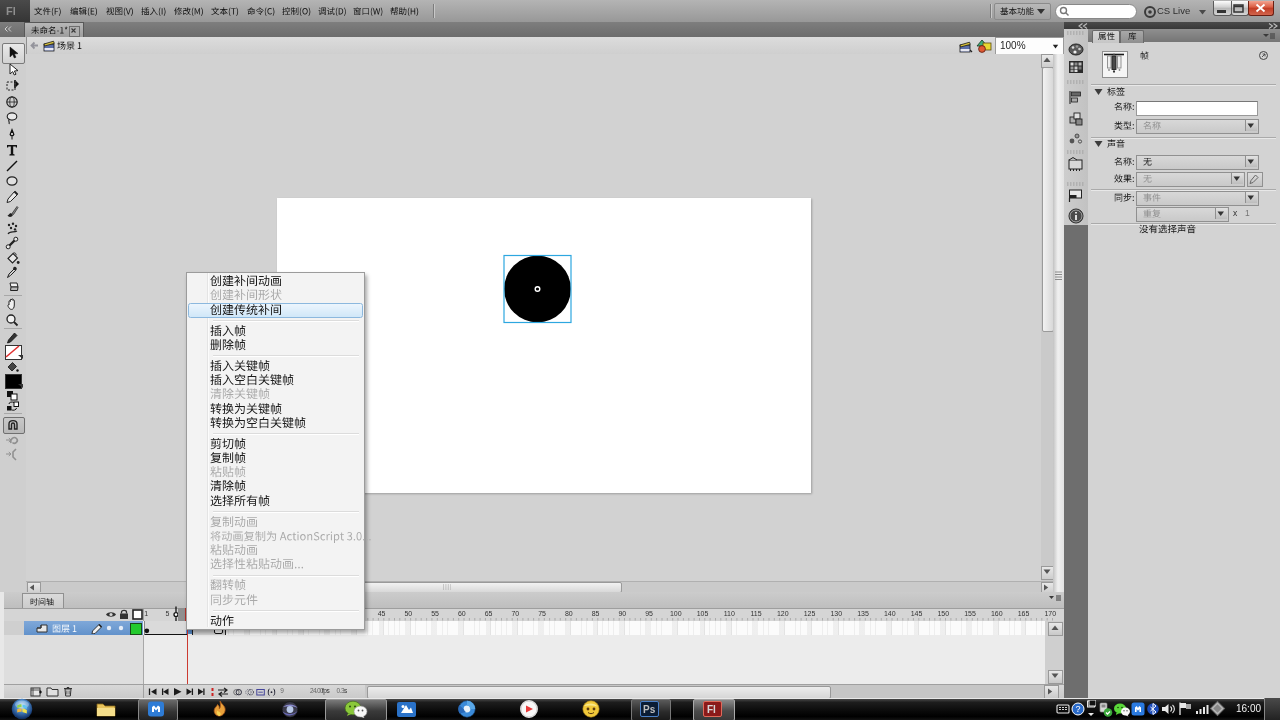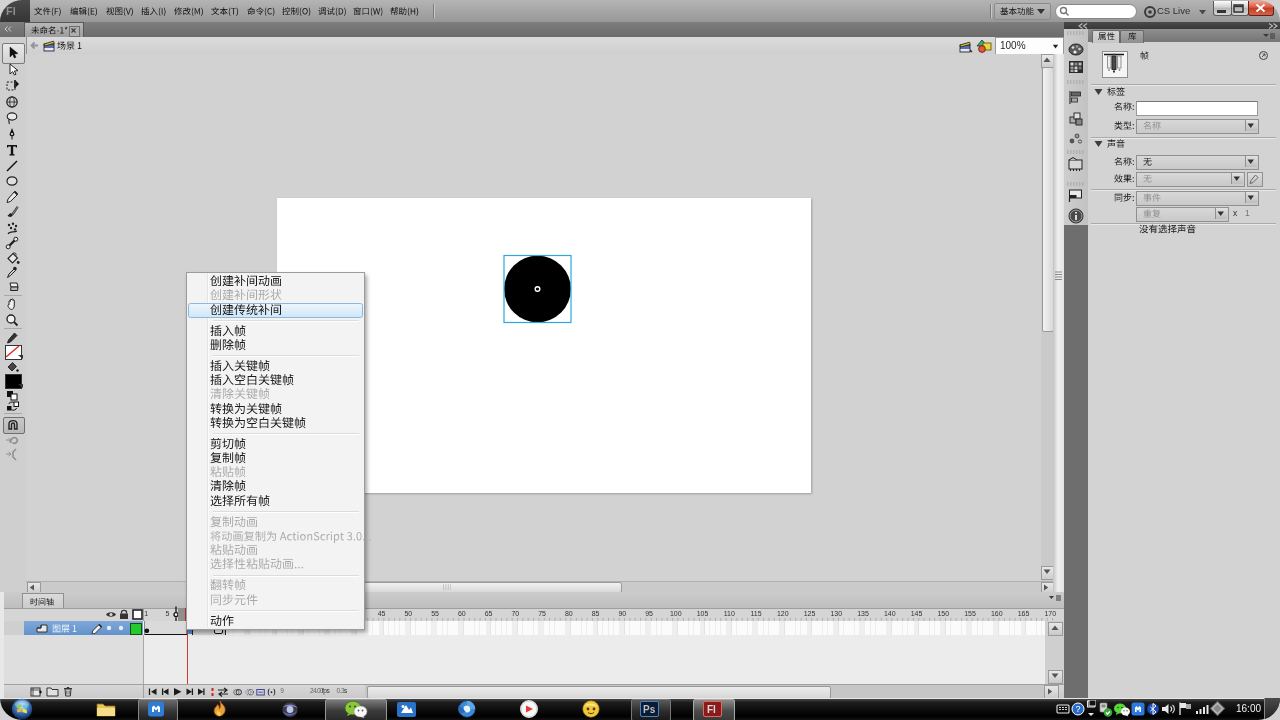--- a/index.html
+++ b/index.html
@@ -1,17 +1,17 @@
 <!DOCTYPE html>
 <html><head><meta charset="utf-8"><title>f</title><style>
 html,body{margin:0;padding:0;}
 body{width:1280px;height:720px;overflow:hidden;background:#d2d2d2;font-family:"Liberation Sans",sans-serif;}
 .ab{position:absolute;}
 *{-webkit-font-smoothing:antialiased;}
-#root{position:relative;width:1280px;height:720px;overflow:hidden;border-radius:22px;}
+#root{position:relative;width:1280px;height:720px;overflow:hidden;}
 </style></head><body>
 <div id="root">
     <div class="ab " style="left:0px;top:0px;width:1280px;height:22px;background:linear-gradient(#b4b4b4,#989898);border-bottom:1px solid #6f6f6f"></div>
     <div class="ab " style="left:0px;top:0px;width:30px;height:22px;background:linear-gradient(#4a4a4a,#353535)"></div>
     <div class="ab" style="left:6px;top:5px;width:240px;font-family:'Liberation Sans',sans-serif;font-size:11px;line-height:13px;color:#8f8f8f;text-align:left;filter:grayscale(1);"><b>Fl</b></div>
     <svg class="ab" style="left:33.0px;top:4.6px" width="30" height="13" viewBox="0 0 30 13">
       <path transform="translate(1,9.4)" d="M3.6 -7.0C3.9 -6.6 4.1 -6.0 4.2 -5.7L4.9 -5.9C4.8 -6.2 4.5 -6.8 4.3 -7.2ZM0.4 -5.6V-5.0H1.8C2.3 -3.7 2.9 -2.6 3.8 -1.7C2.9 -0.9 1.7 -0.3 0.3 0.1C0.4 0.2 0.6 0.5 0.7 0.7C2.1 0.2 3.3 -0.4 4.3 -1.2C5.2 -0.4 6.4 0.2 7.8 0.6C7.9 0.4 8.1 0.2 8.2 0.0C6.9 -0.3 5.7 -0.9 4.8 -1.7C5.6 -2.6 6.3 -3.7 6.8 -5.0H8.1V-5.6ZM4.3 -2.2C3.5 -3.0 2.9 -3.9 2.4 -5.0H6.0C5.6 -3.9 5.0 -2.9 4.3 -2.2Z M11.2 -2.9V-2.3H13.6V0.7H14.3V-2.3H16.6V-2.9H14.3V-4.8H16.2V-5.4H14.3V-7.0H13.6V-5.4H12.5C12.6 -5.8 12.7 -6.2 12.8 -6.6L12.2 -6.7C12.0 -5.6 11.6 -4.5 11.1 -3.8C11.3 -3.7 11.6 -3.6 11.7 -3.5C11.9 -3.8 12.1 -4.3 12.3 -4.8H13.6V-2.9ZM10.8 -7.1C10.3 -5.8 9.6 -4.5 8.8 -3.7C8.9 -3.6 9.1 -3.2 9.1 -3.1C9.4 -3.4 9.7 -3.7 9.9 -4.1V0.7H10.5V-5.1C10.9 -5.7 11.1 -6.3 11.4 -6.9Z M19.0 1.7 19.5 1.5C18.8 0.2 18.4 -1.2 18.4 -2.6C18.4 -4.1 18.8 -5.5 19.5 -6.7L19.0 -7.0C18.2 -5.7 17.8 -4.3 17.8 -2.6C17.8 -1.0 18.2 0.4 19.0 1.7Z M20.7 0.0H21.5V-2.8H23.9V-3.5H21.5V-5.6H24.3V-6.2H20.7Z M25.4 1.7C26.2 0.4 26.7 -1.0 26.7 -2.6C26.7 -4.3 26.2 -5.7 25.4 -7.0L24.9 -6.7C25.7 -5.5 26.0 -4.1 26.0 -2.6C26.0 -1.2 25.7 0.2 24.9 1.5Z" fill="#111111"></path>
     </svg>
     <svg class="ab" style="left:69.0px;top:4.6px" width="30" height="13" viewBox="0 0 30 13">
       <path transform="translate(1,9.4)" d="M0.3 -0.5 0.5 0.1C1.2 -0.2 2.1 -0.5 2.9 -0.9L2.8 -1.4C1.9 -1.0 1.0 -0.7 0.3 -0.5ZM0.5 -3.6C0.6 -3.7 0.8 -3.7 1.7 -3.8C1.4 -3.3 1.1 -2.8 1.0 -2.7C0.7 -2.4 0.6 -2.1 0.4 -2.1C0.5 -2.0 0.5 -1.7 0.6 -1.5C0.7 -1.6 1.0 -1.7 2.9 -2.2C2.9 -2.3 2.8 -2.5 2.8 -2.7L1.4 -2.4C2.0 -3.2 2.6 -4.1 3.1 -5.1L2.6 -5.4C2.4 -5.0 2.3 -4.7 2.1 -4.4L1.1 -4.3C1.6 -5.0 2.1 -6.0 2.4 -6.9L1.8 -7.1C1.5 -6.1 1.0 -5.0 0.8 -4.7C0.6 -4.4 0.5 -4.2 0.3 -4.2C0.4 -4.0 0.5 -3.7 0.5 -3.6ZM5.3 -3.0V-1.7H4.6V-3.0ZM5.7 -3.0H6.3V-1.7H5.7ZM4.1 -3.5V0.6H4.6V-1.2H5.3V0.4H5.7V-1.2H6.3V0.4H6.8V-1.2H7.4V0.1C7.4 0.1 7.4 0.1 7.3 0.1C7.3 0.1 7.1 0.1 6.9 0.1C7.0 0.3 7.0 0.5 7.1 0.6C7.4 0.6 7.6 0.6 7.7 0.5C7.9 0.4 7.9 0.3 7.9 0.1V-3.5L7.4 -3.5ZM6.8 -3.0H7.4V-1.7H6.8ZM5.1 -7.0C5.3 -6.8 5.4 -6.5 5.5 -6.2H3.5V-4.4C3.5 -3.1 3.4 -1.2 2.7 0.2C2.8 0.2 3.1 0.4 3.2 0.5C4.0 -0.8 4.1 -2.8 4.1 -4.2H7.8V-6.2H6.2C6.1 -6.5 5.9 -6.9 5.7 -7.2ZM4.1 -5.7H7.2V-4.8H4.1Z M13.2 -6.4H15.5V-5.5H13.2ZM12.6 -6.9V-5.0H16.1V-6.9ZM9.2 -2.8C9.3 -2.9 9.5 -2.9 9.8 -2.9H10.6V-1.7L8.8 -1.4L9.0 -0.8L10.6 -1.1V0.6H11.2V-1.2L12.1 -1.4L12.1 -2.0L11.2 -1.8V-2.9H11.9V-3.5H11.2V-4.8H10.6V-3.5H9.8C10.0 -4.1 10.2 -4.8 10.4 -5.5H12.0V-6.1H10.6C10.7 -6.4 10.7 -6.7 10.8 -7.0L10.2 -7.1C10.1 -6.8 10.1 -6.5 10.0 -6.1H8.9V-5.5H9.8C9.7 -4.8 9.5 -4.3 9.4 -4.1C9.2 -3.7 9.1 -3.4 9.0 -3.4C9.1 -3.2 9.2 -2.9 9.2 -2.8ZM15.4 -4.0V-3.3H13.3V-4.0ZM11.9 -0.6 12.0 -0.1 15.4 -0.3V0.7H16.0V-0.4L16.7 -0.4L16.7 -1.0L16.0 -0.9V-4.0H16.6V-4.5H12.1V-4.0H12.7V-0.7ZM15.4 -2.8V-2.1H13.3V-2.8ZM15.4 -1.6V-0.9L13.3 -0.7V-1.6Z M19.0 1.7 19.5 1.5C18.8 0.2 18.4 -1.2 18.4 -2.6C18.4 -4.1 18.8 -5.5 19.5 -6.7L19.0 -7.0C18.2 -5.7 17.8 -4.3 17.8 -2.6C17.8 -1.0 18.2 0.4 19.0 1.7Z M20.7 0.0H24.4V-0.7H21.5V-2.9H23.9V-3.6H21.5V-5.6H24.3V-6.2H20.7Z M25.7 1.7C26.5 0.4 27.0 -1.0 27.0 -2.6C27.0 -4.3 26.5 -5.7 25.7 -7.0L25.2 -6.7C26.0 -5.5 26.3 -4.1 26.3 -2.6C26.3 -1.2 26.0 0.2 25.2 1.5Z" fill="#111111"></path>

